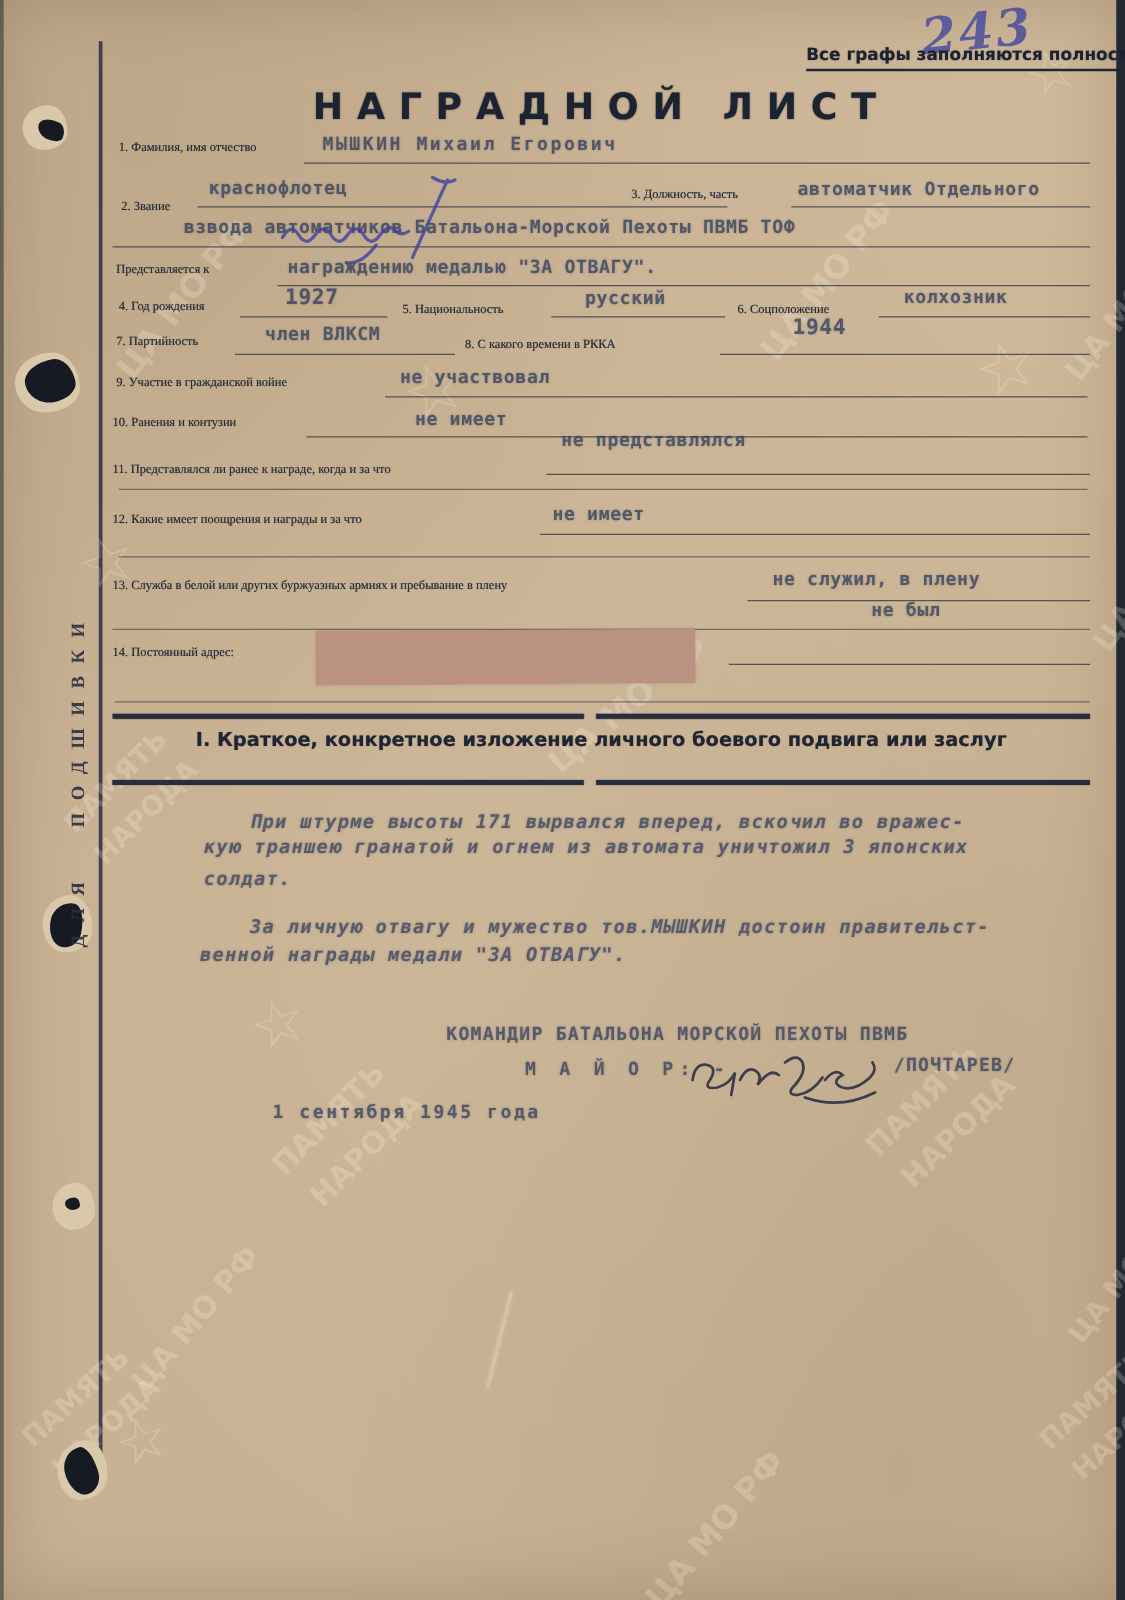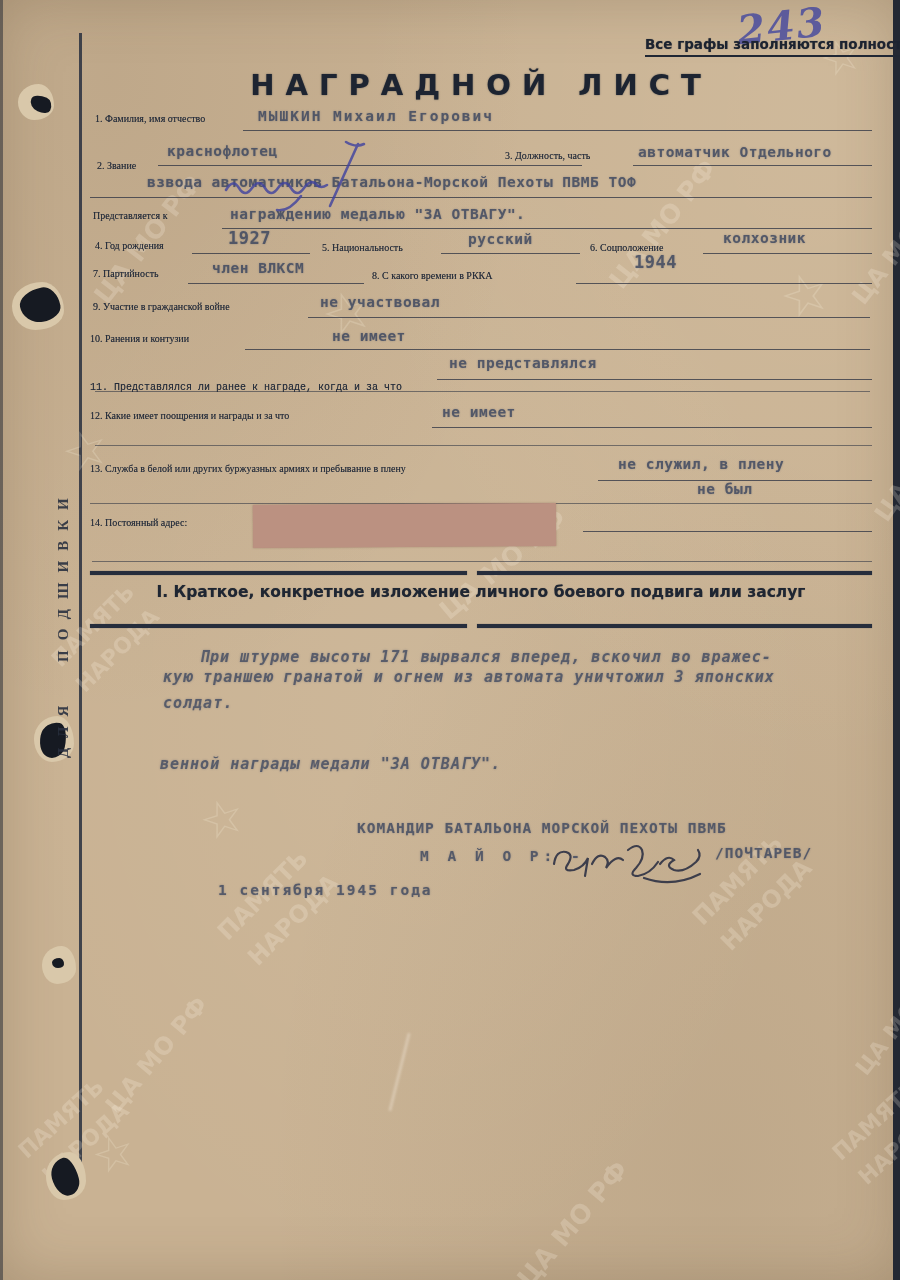--- a/index.html
+++ b/index.html
@@ -171,22 +171,22 @@
   <div class="abs rule" style="left:576px;top:283px;width:296px;"></div>
 
   <div class="abs lbl" style="left:93px;top:301px;">9. Участие в гражданской войне</div>
   <div class="abs typed" style="left:320px;top:294px;">не участвовал</div>
   <div class="abs rule" style="left:308px;top:317px;width:562px;"></div>
 
   <div class="abs lbl" style="left:90px;top:333px;">10. Ранения и контузии</div>
   <div class="abs typed" style="left:332px;top:328px;">не имеет</div>
   <div class="abs rule" style="left:245px;top:349px;width:625px;"></div>
 
-  <div class="abs lbl" style="left:90px;top:382px;font-family:Liberation Mono, monospace;">11. Представлялся ли ранее к награде, когда и за что</div>
-  <div class="abs typed" style="left:449px;top:355px;text-align:right;">не представлялся</div>
+  <div class="abs lbl" style="left:90px;top:370px;">11. Представлялся ли ранее к награде, когда и за что</div>
+  <div class="abs typed" style="left:449px;top:345px;text-align:right;">не представлялся</div>
   <div class="abs rule" style="left:437px;top:379px;width:435px;"></div>
   <div class="abs rule soft" style="left:95px;top:391px;width:775px;"></div>
 
   <div class="abs lbl" style="left:90px;top:410px;">12. Какие имеет поощрения и награды и за что</div>
   <div class="abs typed" style="left:442px;top:404px;">не имеет</div>
   <div class="abs rule" style="left:432px;top:427px;width:440px;"></div>
   <div class="abs rule soft" style="left:95px;top:445px;width:777px;"></div>
 
   <div class="abs lbl" style="left:90px;top:463px;">13. Служба в белой или других буржуазных армиях  и  пребывание в плену</div>
   <div class="abs typed" style="left:618px;top:456px;">не служил, в плену</div>
@@ -201,20 +201,21 @@
 
   <div class="thick abs" style="left:90px;top:571px;width:377px;"></div>
   <div class="thick abs" style="left:477px;top:571px;width:395px;"></div>
   <div class="abs secTitle" style="left:90px;top:583px;width:782px;">I. Краткое, конкретное изложение личного боевого подвига или заслуг</div>
   <div class="thick abs" style="left:90px;top:624px;width:377px;"></div>
   <div class="thick abs" style="left:477px;top:624px;width:395px;"></div>
 
   <div class="abs body-line" style="left:200px;top:648px;">При штурме высоты 171 вырвался вперед, вскочил во вражес-</div>
   <div class="abs body-line" style="left:163px;top:668px;">кую траншею гранатой и огнем из автомата уничтожил 3 японских</div>
   <div class="abs body-line" style="left:163px;top:694px;">солдат.</div>
+  <div class="abs body-line" style="left:200px;top:732px;">За личную отвагу и мужество тов.МЫШКИН достоин правительст-</div>
   <div class="abs body-line" style="left:160px;top:755px;">венной награды медали "ЗА ОТВАГУ".</div>
 
   <div class="abs sign-line" style="left:357px;top:820px;">КОМАНДИР БАТАЛЬОНА МОРСКОЙ ПЕХОТЫ ПВМБ</div>
   <div class="abs sign-line" style="left:420px;top:848px;letter-spacing:5px;">М А Й О Р: -</div>
   <svg class="abs" style="left:548px;top:834px;" width="165" height="58">
     <g fill="none" stroke="#262b40" stroke-width="2.2" stroke-linecap="round" opacity="0.85">
       <path d="M6,30 q2,-14 12,-12 q8,2 2,12 q-6,8 6,6 q10,-3 14,-12 l-3,18"></path>
       <path d="M44,30 q6,-12 13,-7 q5,4 1,11 q10,-14 17,-8"></path>
       <path d="M80,16 q10,-8 14,0 q3,8 -6,18 q-8,8 2,8 q12,-2 20,-14"></path>
       <path d="M112,30 q8,-10 14,-4 q-10,6 0,10 q10,3 22,-8 q6,-6 2,-12"></path>

